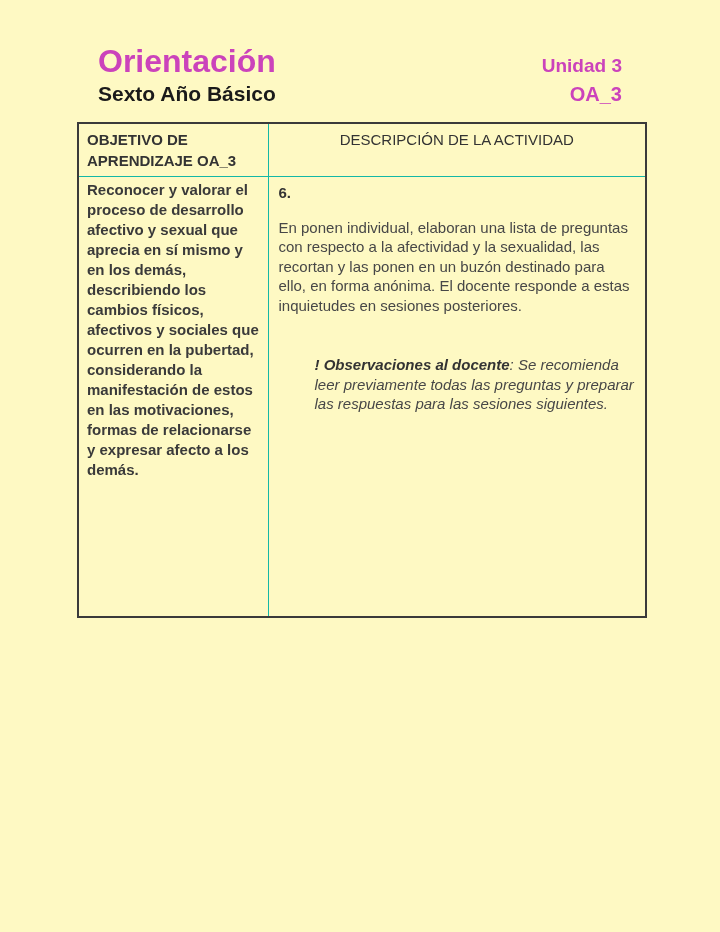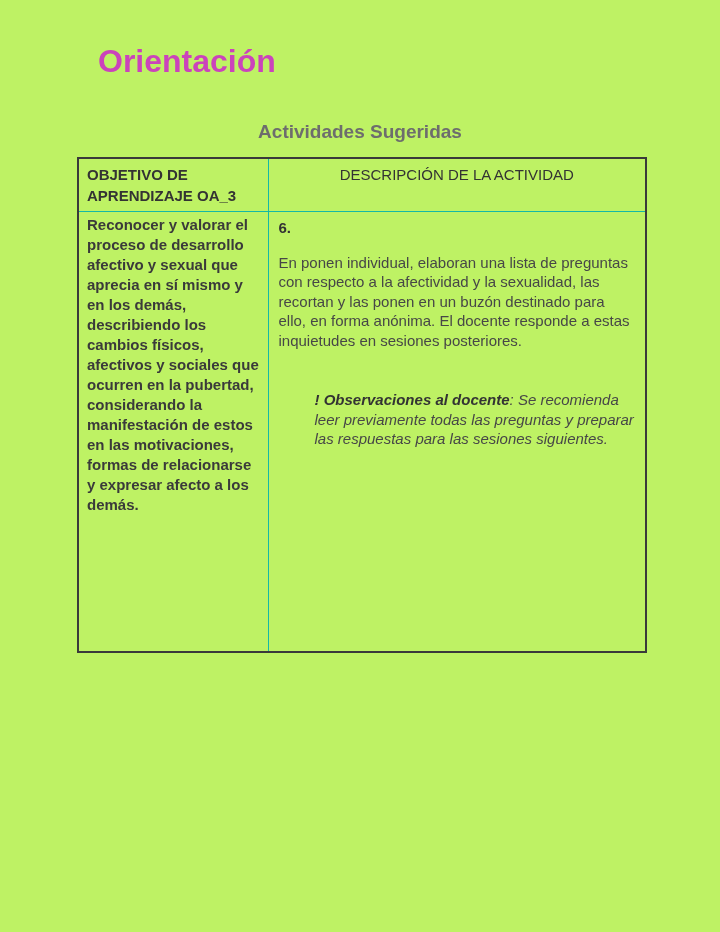--- a/index.html
+++ b/index.html
@@ -8,21 +8,21 @@
     width: 720px;
     height: 932px;
     font-family: "Liberation Sans", sans-serif;
     color: #3d3d3d;
     position: relative;
     overflow: hidden;
   }
   .page {
     width: 720px;
     height: 932px;
-    background: #bef264;
+    background: #fef9c3;
   }
   
   .doc-header {
     display: flex;
     justify-content: space-between;
     align-items: flex-start;
     padding: 42px 98px 0 98px;
   }
   .doc-header .left h1 {
     font-size: 32px;
@@ -121,24 +121,28 @@
   }
 </style>
 </head>
 <body>
 
 <div class="page">
 
   <div class="doc-header">
     <div class="left">
       <h1>Orientación</h1>
+      <h2>Sexto Año Básico</h2>
+    </div>
+    <div class="right">
+      <div class="unit">Unidad 3</div>
+      <div class="oa">OA_3</div>
     </div>
   </div>
 
-  <div class="section-title">Actividades Sugeridas</div>
 
   <table class="activities">
     <colgroup>
       <col class="c1">
       <col class="c2">
     </colgroup>
     <thead>
       <tr>
         <th class="obj-header">OBJETIVO DE APRENDIZAJE OA_3</th>
         <th class="desc-header">DESCRIPCIÓN DE LA ACTIVIDAD</th>

